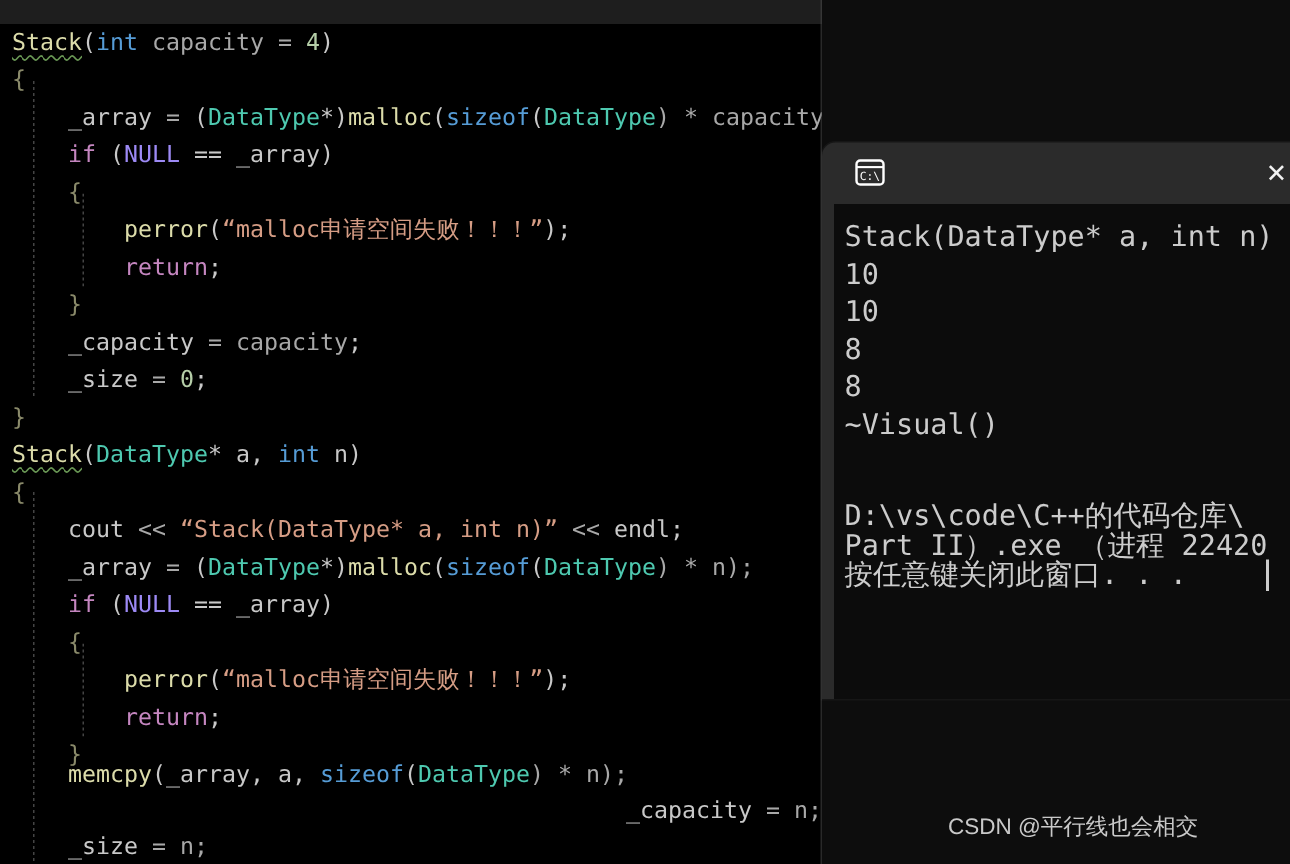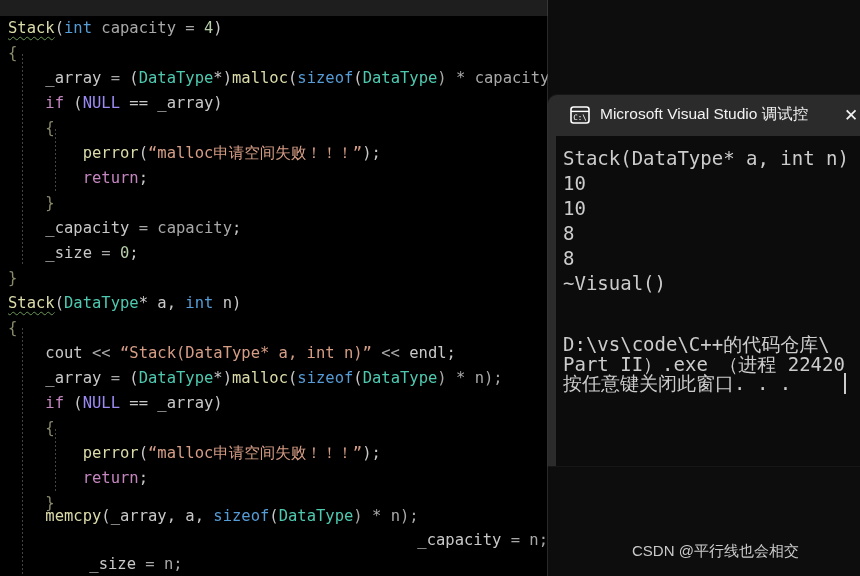--- a/index.html
+++ b/index.html
@@ -128,21 +128,21 @@
       <div class="code-line" style="top: 300px;"><span class="ln-text"><span class="t-brace">{</span></span></div>
       <div class="code-line" style="top: 325px;"><span class="ln-text"><span class="t-plain">    cout</span><span class="t-dim"> &lt;&lt; </span><span class="t-str">“Stack(DataType* a, int n)”</span><span class="t-dim"> &lt;&lt; </span><span class="t-plain">endl</span><span class="t-punct">;</span></span></div>
       <div class="code-line" style="top: 350px;"><span class="ln-text"><span class="t-plain">    _array</span><span class="t-dim"> = </span><span class="t-punct">(</span><span class="t-type">DataType</span><span class="t-punct">*)</span><span class="t-func">malloc</span><span class="t-punct">(</span><span class="t-kw">sizeof</span><span class="t-punct">(</span><span class="t-type">DataType</span><span class="t-dim">) * n);</span></span></div>
       <div class="code-line" style="top: 375px;"><span class="ln-text"><span class="t-plain">    </span><span class="t-ctl">if</span><span class="t-punct"> (</span><span class="t-macro">NULL</span><span class="t-plain"> == _array)</span></span></div>
       <div class="code-line" style="top: 400px;"><span class="ln-text"><span class="t-brace">    {</span></span></div>
       <div class="code-line" style="top: 425px;"><span class="ln-text"><span class="t-plain">        </span><span class="t-func">perror</span><span class="t-punct">(</span><span class="t-str">“malloc申请空间失败！！！”</span><span class="t-punct">);</span></span></div>
       <div class="code-line" style="top: 450px;"><span class="ln-text"><span class="t-plain">        </span><span class="t-ctl">return</span><span class="t-punct">;</span></span></div>
       <div class="code-line" style="top: 475px;"><span class="ln-text"><span class="t-brace">    }</span></span></div>
       <div class="code-line" style="top: 488px;"><span class="ln-text"><span class="t-plain">    </span><span class="t-func">memcpy</span><span class="t-plain">(_array, a, </span><span class="t-kw">sizeof</span><span class="t-punct">(</span><span class="t-type">DataType</span><span class="t-dim">) * n);</span></span></div>
       <div class="code-line" style="top: 512px; text-align: right;"><span class="ln-text"><span class="t-plain">    _capacity</span><span class="t-dim"> = n;</span></span></div>
-      <div class="code-line" style="top: 536px; padding-left: 44px;"><span class="ln-text"><span class="t-plain">    _size</span><span class="t-dim"> = n;</span></span></div>
+      <div class="code-line" style="top: 536px;"><span class="ln-text"><span class="t-plain">    _size</span><span class="t-dim"> = n;</span></span></div>
       <div class="code-line" style="top: 558px;"><span class="ln-text"><span class="t-brace">}</span></span></div>
     </div>
   <div id="indent-guides">
       <div class="guide" style="left: 22px; top: 38px; height: 212px;"></div>
       <div class="guide" style="left: 22px; top: 312px; height: 246px;"></div>
       <div class="guide" style="left: 55px; top: 113px; height: 62px;"></div>
       <div class="guide" style="left: 55px; top: 413px; height: 62px;"></div>
       <div class="guide" style="left: 22px; top: 563px; height: 13px;"></div>
       <div class="guide" style="left: 88px; top: 563px; height: 13px;"></div>
       <div class="guide" style="left: 155px; top: 563px; height: 13px;"></div>
@@ -154,21 +154,20 @@
 
 <div id="console-window">
   <div id="console-titlebar">
     <span id="console-icon">
       <svg width="20" height="18" viewBox="0 0 20 18" aria-hidden="true">
         <rect x="1" y="1" width="18" height="16" rx="2.5" fill="none" stroke="#ffffff" stroke-width="1.6"></rect>
         <line x1="1" y1="5.4" x2="19" y2="5.4" stroke="#ffffff" stroke-width="1.4"></line>
         <text x="10" y="14" font-family="DejaVu Sans Mono, monospace" font-size="7.5" fill="#ffffff" text-anchor="middle">C:\</text>
       </svg>
     </span>
-    <span id="console-title">Microsoft Visual Studio 调试控</span>
     <span id="console-close">✕</span>
   </div>
   <div id="console-body">
     <div id="console-lines">
         <div class="con-line" style="top: 10px;">Stack(DataType* a, int n)</div>
         <div class="con-line" style="top: 35px;">10</div>
         <div class="con-line" style="top: 60px;">10</div>
         <div class="con-line" style="top: 85px;">8</div>
         <div class="con-line" style="top: 110px;">8</div>
         <div class="con-line" style="top: 135px;">~Visual()</div>

